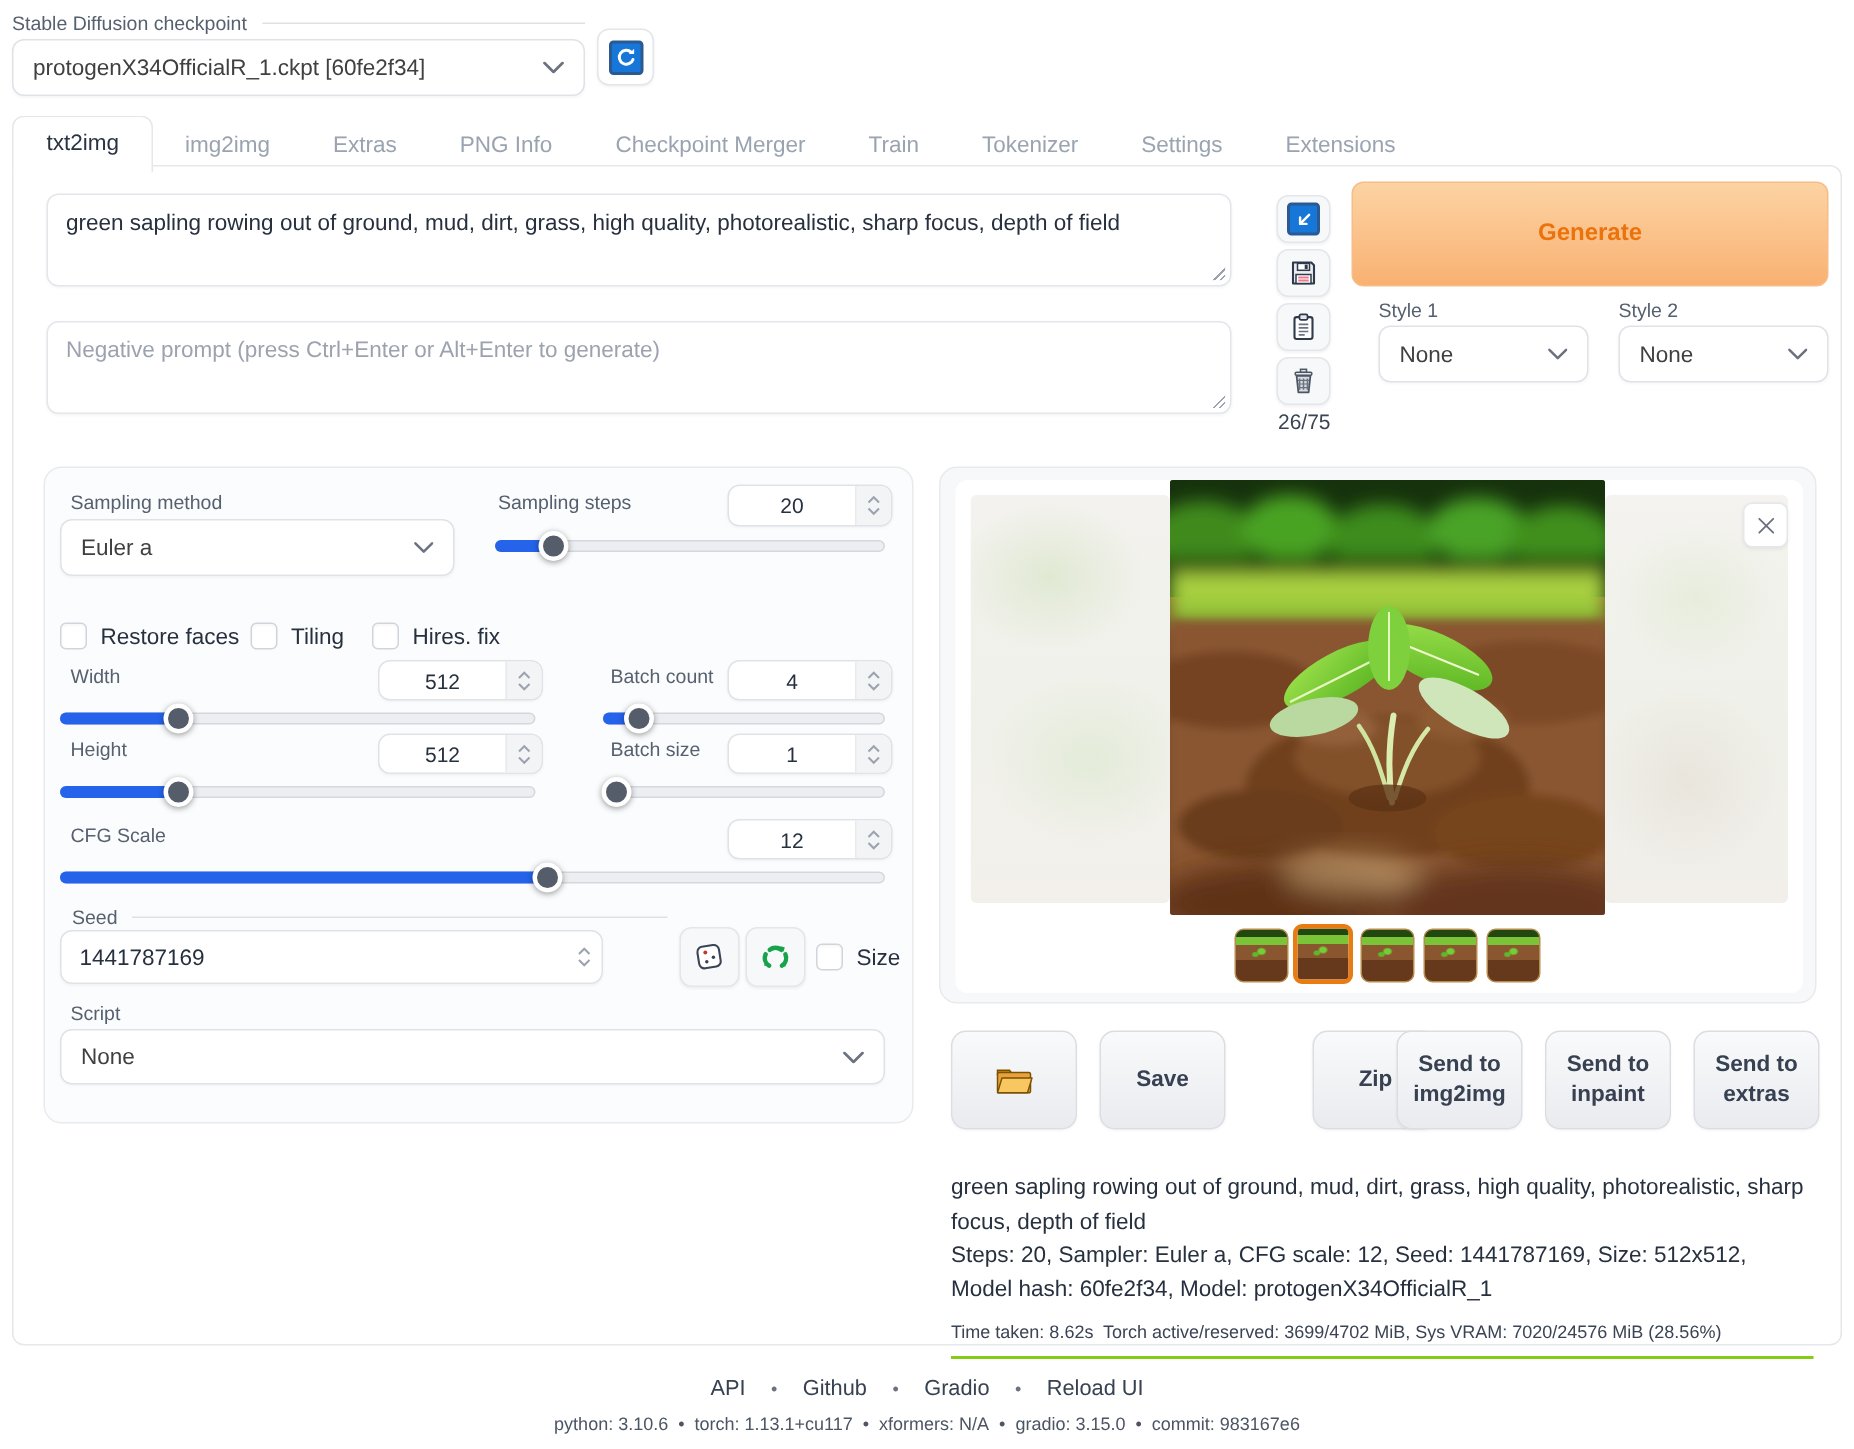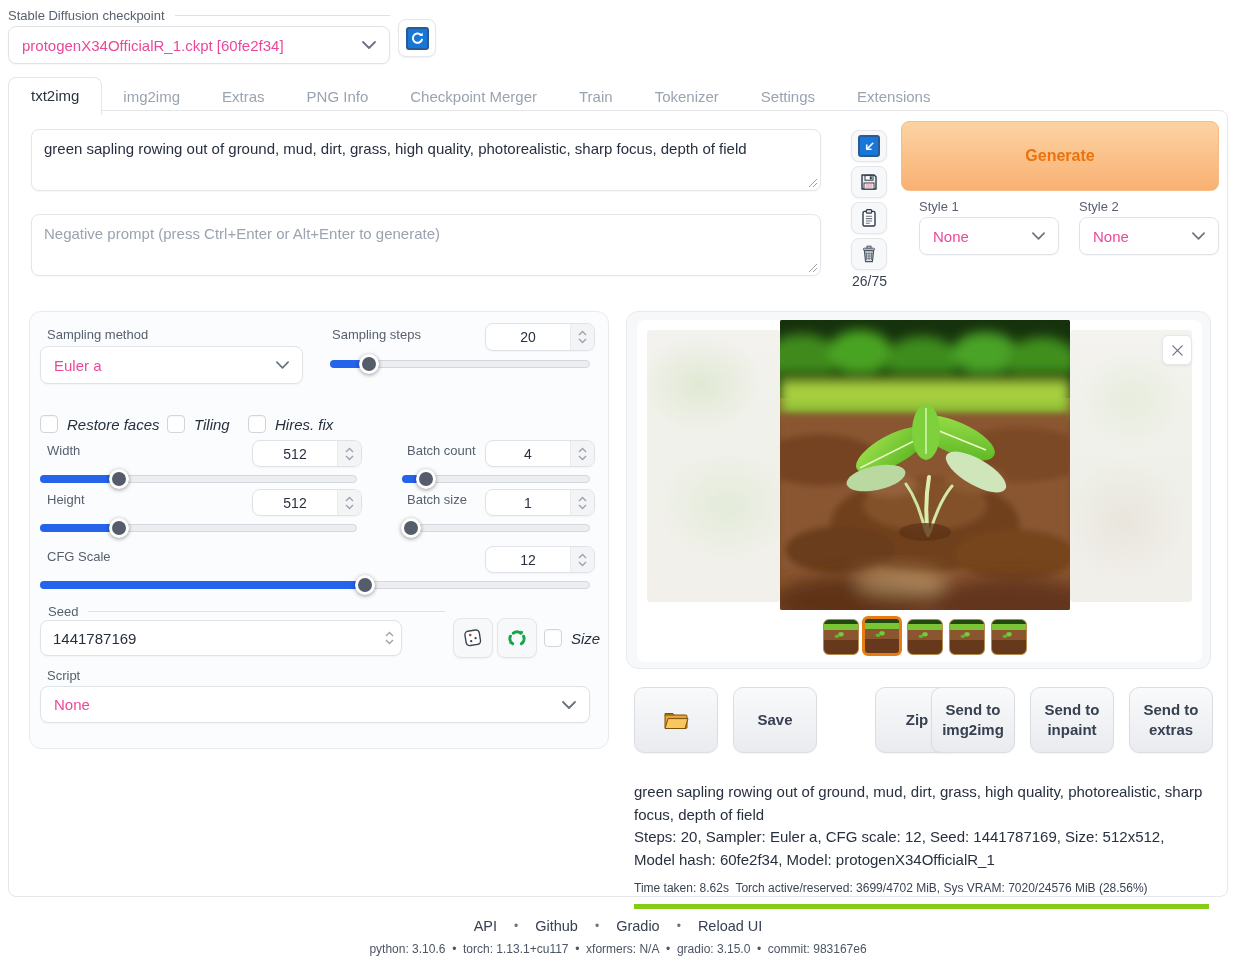--- a/index.html
+++ b/index.html
@@ -7,40 +7,40 @@
   body { font-family:"Liberation Sans", sans-serif; color:#27303f; }
   .app { position:relative; width:1236px; height:966px; background:#fff; overflow:hidden; }
 
   
   .label { font-size:13px; color:#57606f; }
   .labelrow { display:flex; align-items:center; }
   .labelrow .line { flex:1; height:1px; background:#dde1e6; margin-left:10px; }
 
   .selectbox { position:absolute; background:#fff; border:1px solid #dfe3e8; border-radius:8px;
     display:flex; align-items:center; justify-content:space-between; padding:0 13px;
-    font-size:15px; color:#ec4899; box-shadow:0 1px 2px rgba(0,0,0,.04); cursor:pointer; }
+    font-size:15px; color:#404040; box-shadow:0 1px 2px rgba(0,0,0,.04); cursor:pointer; }
   .chev { flex:0 0 auto; margin-left:8px; }
 
   .numinput { position:absolute; background:#fff; border:1px solid #dfe3e8; border-radius:8px;
     display:flex; align-items:stretch; overflow:hidden; box-shadow:0 1px 2px rgba(0,0,0,.04); }
   .numinput input { flex:1; width:100%; border:none; outline:none; background:transparent;
     text-align:center; font-family:"Liberation Sans",sans-serif; font-size:14px; color:#27303f; }
   .spin { width:24px; background:#f3f4f6; border-left:1px solid #e8eaee;
     display:flex; flex-direction:column; align-items:center; justify-content:center; gap:2px; cursor:pointer; }
 
   .slider { position:absolute; height:20px; }
   .slider .track { position:absolute; left:0; right:0; top:6px; height:8px; background:#edeef1;
     border:1px solid #d4d7dd; border-radius:5px; }
   .slider .fill { position:absolute; left:0; top:6px; height:8px; background:#2563eb; border-radius:5px 0 0 5px; }
   .slider .thumb { position:absolute; top:0; width:20px; height:20px; border-radius:50%;
     background:#555d6b; border:3px solid #fff; box-shadow:0 1px 4px rgba(0,0,0,.4); cursor:pointer; }
 
   .checkbox { width:18px; height:18px; border:1px solid #d1d5db; border-radius:4px; background:#fff;
     box-shadow:inset 0 1px 2px rgba(0,0,0,.04); cursor:pointer; flex:0 0 auto; }
-  .cbrow { position:absolute; display:flex; align-items:center; gap:9px; font-size:15px; color:#27303f;font-style:italic; }
+  .cbrow { position:absolute; display:flex; align-items:center; gap:9px; font-size:15px; color:#27303f; }
 
   .iconbtn { position:absolute; width:36px; height:32px; background:#f7f8fa; border:1px solid #e3e6ea;
     border-radius:8px; display:flex; align-items:center; justify-content:center;
     box-shadow:0 1px 2px rgba(0,0,0,.05); cursor:pointer; }
   .bluesq { width:23px; height:23px; background:#1677d9; border:2px solid #2b5a92; border-radius:3px;
     display:flex; align-items:center; justify-content:center; }
 
   .textarea { position:absolute; border:1px solid #e3e6ea; border-radius:8px; background:#fff;
     box-shadow:0 1px 2px rgba(0,0,0,.04); }
   .textarea textarea { width:100%; height:100%; border:none; outline:none; resize:none;
@@ -99,21 +99,21 @@
       radial-gradient(4px 3px at 38% 48%, #5db82a 0 40%, transparent 70%),
       linear-gradient(180deg,#22470f 0 13%, #7cc437 13% 30%, #8a5630 30% 58%, #66391d 58% 100%); }
   .thumb.sel { border:3px solid #e87b11; width:40px; height:40px; margin:-3px 0 0 -3px; }
 
   .toolbtn { position:absolute; width:84px; height:66px; border:1px solid #dadde2; border-radius:10px;
     background:linear-gradient(180deg,#f9fafb,#e9ebef); color:#374151; font-size:15px; font-weight:700;
     display:flex; align-items:center; justify-content:center; text-align:center; line-height:1.35;
     padding:4px 6px; cursor:pointer; box-shadow:0 1px 2px rgba(0,0,0,.04); }
 
   .infoblock { position:absolute; font-size:15px; color:#27303f; line-height:1.5; }
-  .infoperf { font-size:12px; color:#3b4454; margin-top:8px; padding-bottom:7px; border-bottom:5px solid #84cc16; }
+  .infoperf { font-size:12px; color:#3b4454; margin-top:8px; padding-bottom:7px; border-bottom:2px solid #84cc16; }
 
   
   .footlinks { position:absolute; left:0; right:0; top:918px; display:flex; justify-content:center;
     align-items:center; gap:17px; font-size:14.5px; color:#374151; }
   .footlinks .dot { color:#6b7280; font-size:12px; }
   .footlinks a { color:#374151; text-decoration:none; cursor:pointer; }
   .versions { position:absolute; left:0; right:0; top:942px; text-align:center; font-size:12px; color:#4b5563; }
 </style>
 </head>
 <body>

